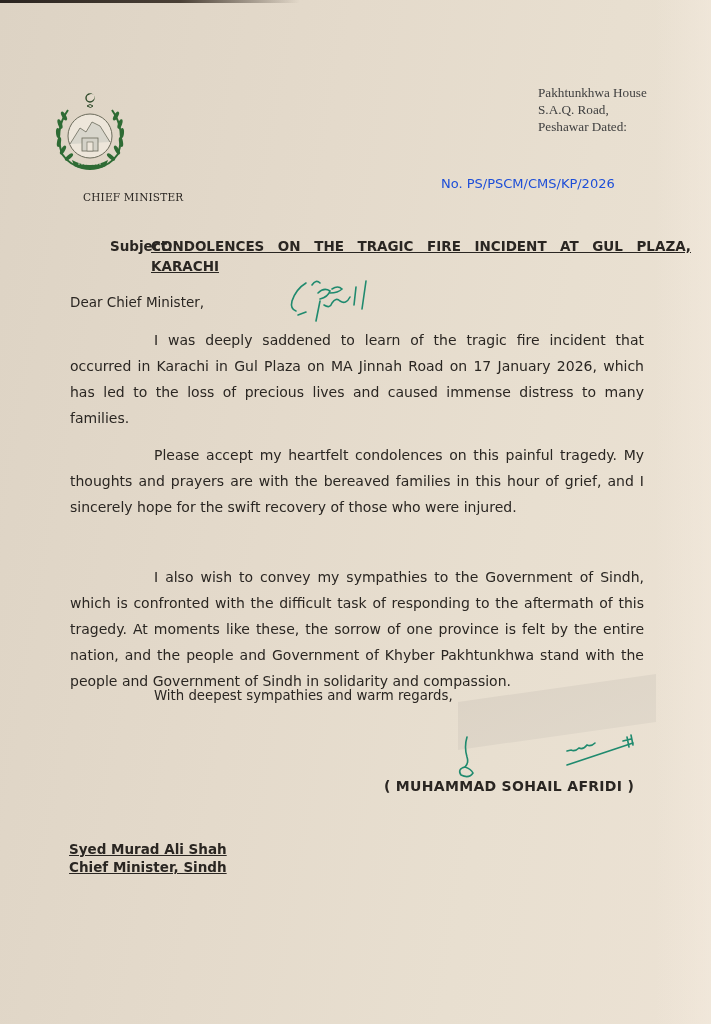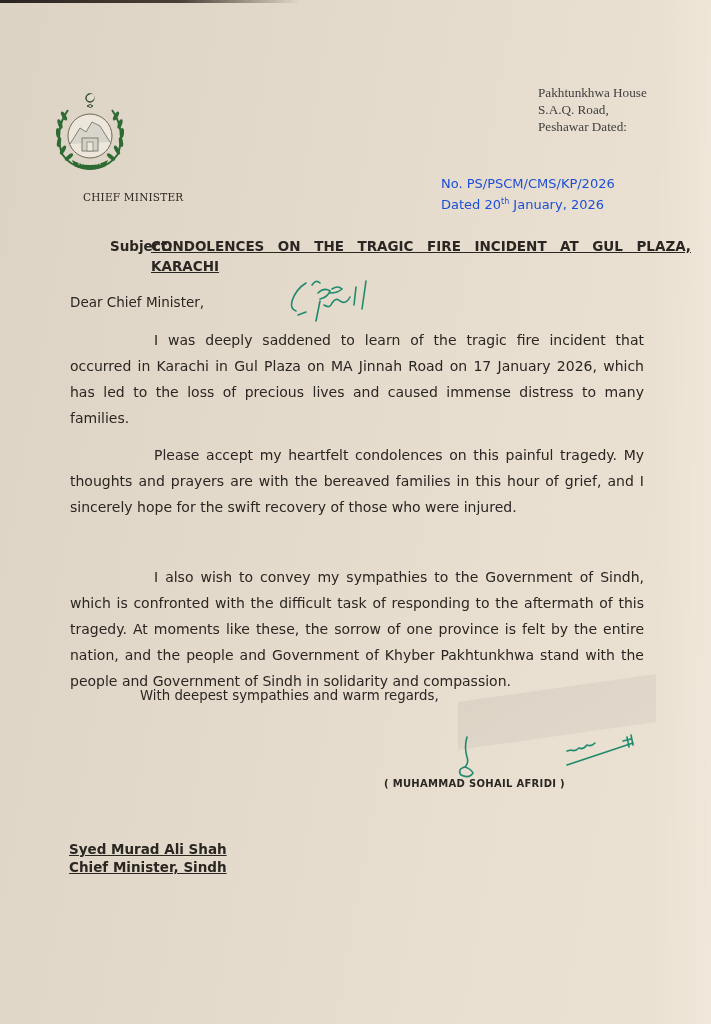--- a/index.html
+++ b/index.html
@@ -47,29 +47,29 @@
     }
     .greeting-urdu { position: absolute; left: 270px; top: 275px; width: 105px; height: 50px; }
     .para {
       position: absolute; left: 70px; width: 574px; font-size: 14px; line-height: 26px;
       text-align: justify; text-align-last: left;
     }
     .para .indent { display: inline-block; width: 84px; }
     .p1 { top: 327px; }
     .p2 { top: 442px; }
     .p3 { top: 564px; }
-    .closing { position: absolute; left: 140px; top: 688px; font-size: 13.3px; }
+    .closing { position: absolute; left: 154px; top: 688px; font-size: 13.3px; }
     .redact-box {
       position: absolute; left: 458px; top: 688px; width: 198px; height: 48px;
       background: linear-gradient(160deg, #d9d0c3 0%, #ddd5c8 100%);
       transform: skewY(-8deg); opacity: 0.75;
     }
     .sig { position: absolute; left: 455px; top: 733px; width: 200px; height: 48px; }
     .signatory {
-      position: absolute; left: 384px; top: 778px; font-size: 10px; font-weight: bold; letter-spacing: 0.3px;
+      position: absolute; left: 384px; top: 778px; font-size: 14px; font-weight: bold; letter-spacing: 0.3px;
     }
     .recipient {
       position: absolute; left: 69px; top: 840px; font-size: 13.5px; font-weight: bold; line-height: 18px;
       text-decoration: underline;
       text-align: center;
     }
   </style>
 </head>
 <body>
 
@@ -116,21 +116,20 @@
 <div class="emblem-caption">CHIEF MINISTER</div>
 
 <div class="address">
   <div>Pakhtunkhwa House</div>
   <div>S.A.Q. Road,</div>
   <div>Peshawar Dated:</div>
 </div>
 
 <div class="refno">
   <div>No. PS/PSCM/CMS/KP/2026</div>
-  <div><span>Dated 20</span><sup>th</sup><span> January, 2026</span></div>
 </div>
 
 <div class="subject">
   <span class="subject-label">Subject:</span>
   <span class="subject-text">CONDOLENCES ON THE TRAGIC FIRE INCIDENT AT GUL PLAZA, KARACHI</span>
 </div>
 
 <div class="salutation">Dear Chief Minister,</div>
 
 <div class="greeting-urdu">

